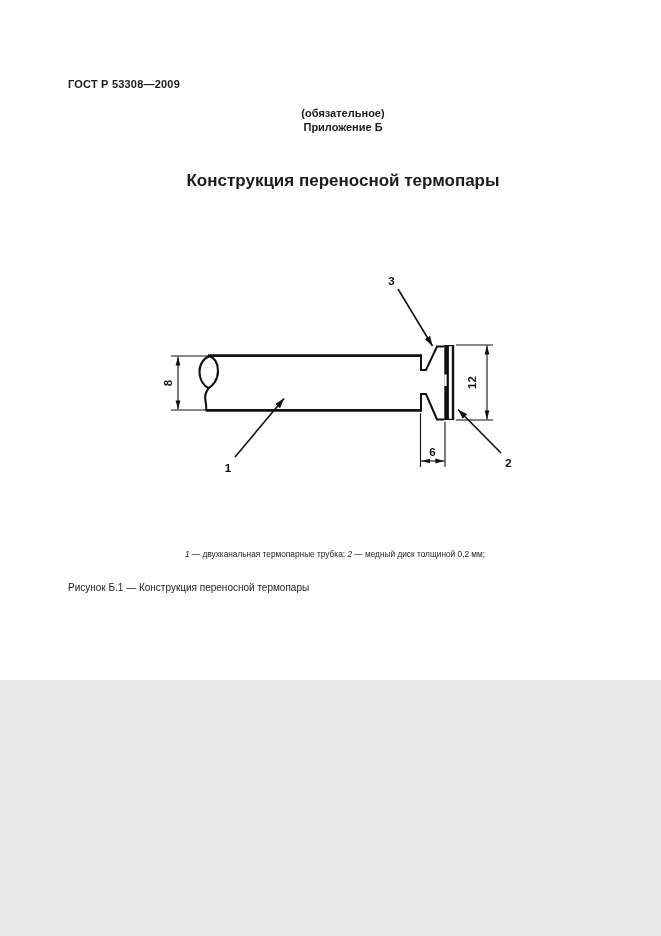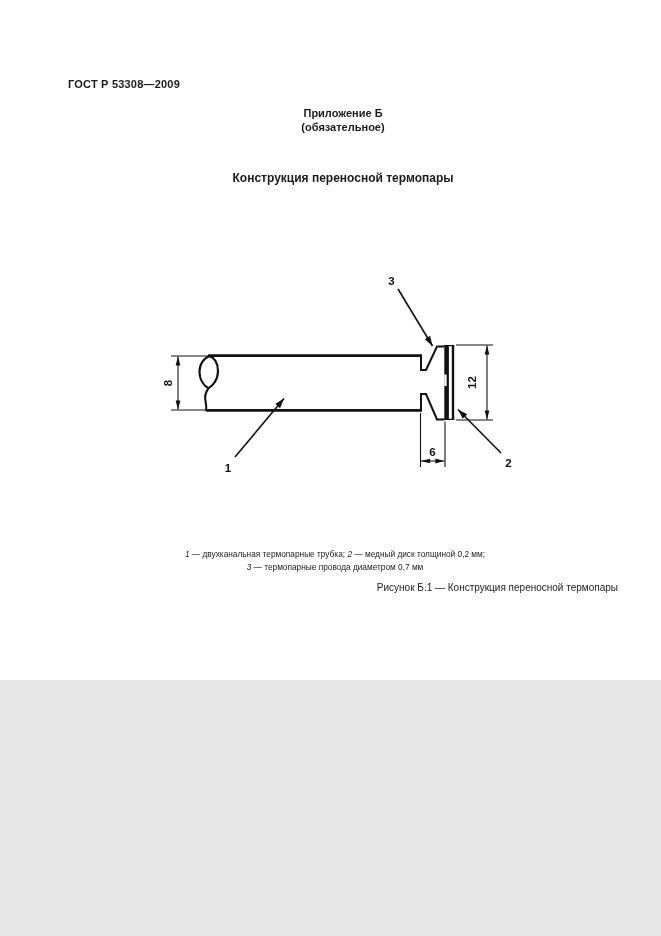--- a/index.html
+++ b/index.html
@@ -1,38 +1,38 @@
 <!DOCTYPE html>
 <html><head>
 <meta charset="utf-8">
 <style>
   html,body{margin:0;padding:0;}
   body{width:661px;height:936px;background:#e8e8e8;font-family:"Liberation Sans",sans-serif;}
   .page{position:relative;width:661px;height:680px;background:#ffffff;overflow:hidden;color:#1b1b1b;}
   .abs{position:absolute;}
   .doc-header{left:68px;top:78px;font-size:11px;font-weight:bold;letter-spacing:.2px;}
   .appendix{left:68px;top:107px;width:550px;text-align:center;font-size:11px;font-weight:bold;line-height:13.5px;}
-  .doc-title{left:68px;top:171px;width:550px;text-align:center;font-size:12px;font-weight:bold;}
+  .doc-title{left:68px;top:171px;width:550px;text-align:center;font-size:17px;font-weight:bold;}
   .figure-svg{left:140px;top:250px;}
   .legend{left:35px;top:548px;width:600px;text-align:center;font-size:8.3px;line-height:12.5px;color:#222;}
   .legend .it{font-style:italic;}
-  .fig-caption{left:68px;top:582px;width:550px;text-align:right;font-size:10px;}
+  .fig-caption{left:68px;top:582px;width:550px;text-align:left;font-size:10px;}
   .page-num{left:68px;top:841px;font-size:10.5px;margin-top:36px;}
   svg text{font-family:"Liberation Sans",sans-serif;font-weight:bold;font-size:11.5px;fill:#111;}
 </style>
 </head>
 <body>
 
 <div class="page">
 
   <div class="abs doc-header">ГОСТ Р 53308—2009</div>
 
   <div class="abs appendix">
+    <div>(обязательное)</div>
     <div>Приложение Б</div>
-    <div>(обязательное)</div>
   </div>
 
   <div class="abs doc-title">Конструкция переносной термопары</div>
 
   <svg class="abs figure-svg" width="400" height="240" viewBox="140 250 400 240" xmlns="http://www.w3.org/2000/svg">
     <defs>
       <marker id="arrD" markerUnits="userSpaceOnUse" markerWidth="9" markerHeight="6" refX="9" refY="3" orient="auto-start-reverse">
         <path d="M0,0.6 L9,3 L0,5.4 Z" fill="#111"></path>
       </marker>
       <marker id="arrL" markerUnits="userSpaceOnUse" markerWidth="11" markerHeight="8" refX="10" refY="4" orient="auto">
@@ -89,20 +89,19 @@
 
     <line x1="501" y1="453" x2="458" y2="409.5" stroke="#111" stroke-width="1.6" marker-end="url(#arrL)"></line>
     <text x="508.5" y="466.5" text-anchor="middle" stroke="none">2</text>
 
     <line x1="398" y1="289" x2="432.5" y2="346" stroke="#111" stroke-width="1.6" marker-end="url(#arrL)"></line>
     <text x="391.5" y="285" text-anchor="middle" stroke="none">3</text>
   </svg>
 
   <div class="abs legend">
     <div><span class="it">1</span><span> — двухканальная термопарные трубка; </span><span class="it">2</span><span> — медный диск толщиной 0,2 мм;</span></div>
-    <div><span class="it">3</span><span> — термопарные провода диаметром 0,7 мм</span></div>
   </div>
 
   <div class="abs fig-caption">Рисунок Б.1 — Конструкция переносной термопары</div>
 
   <div class="abs page-num">22</div>
 
 </div>
 
 </body></html>

